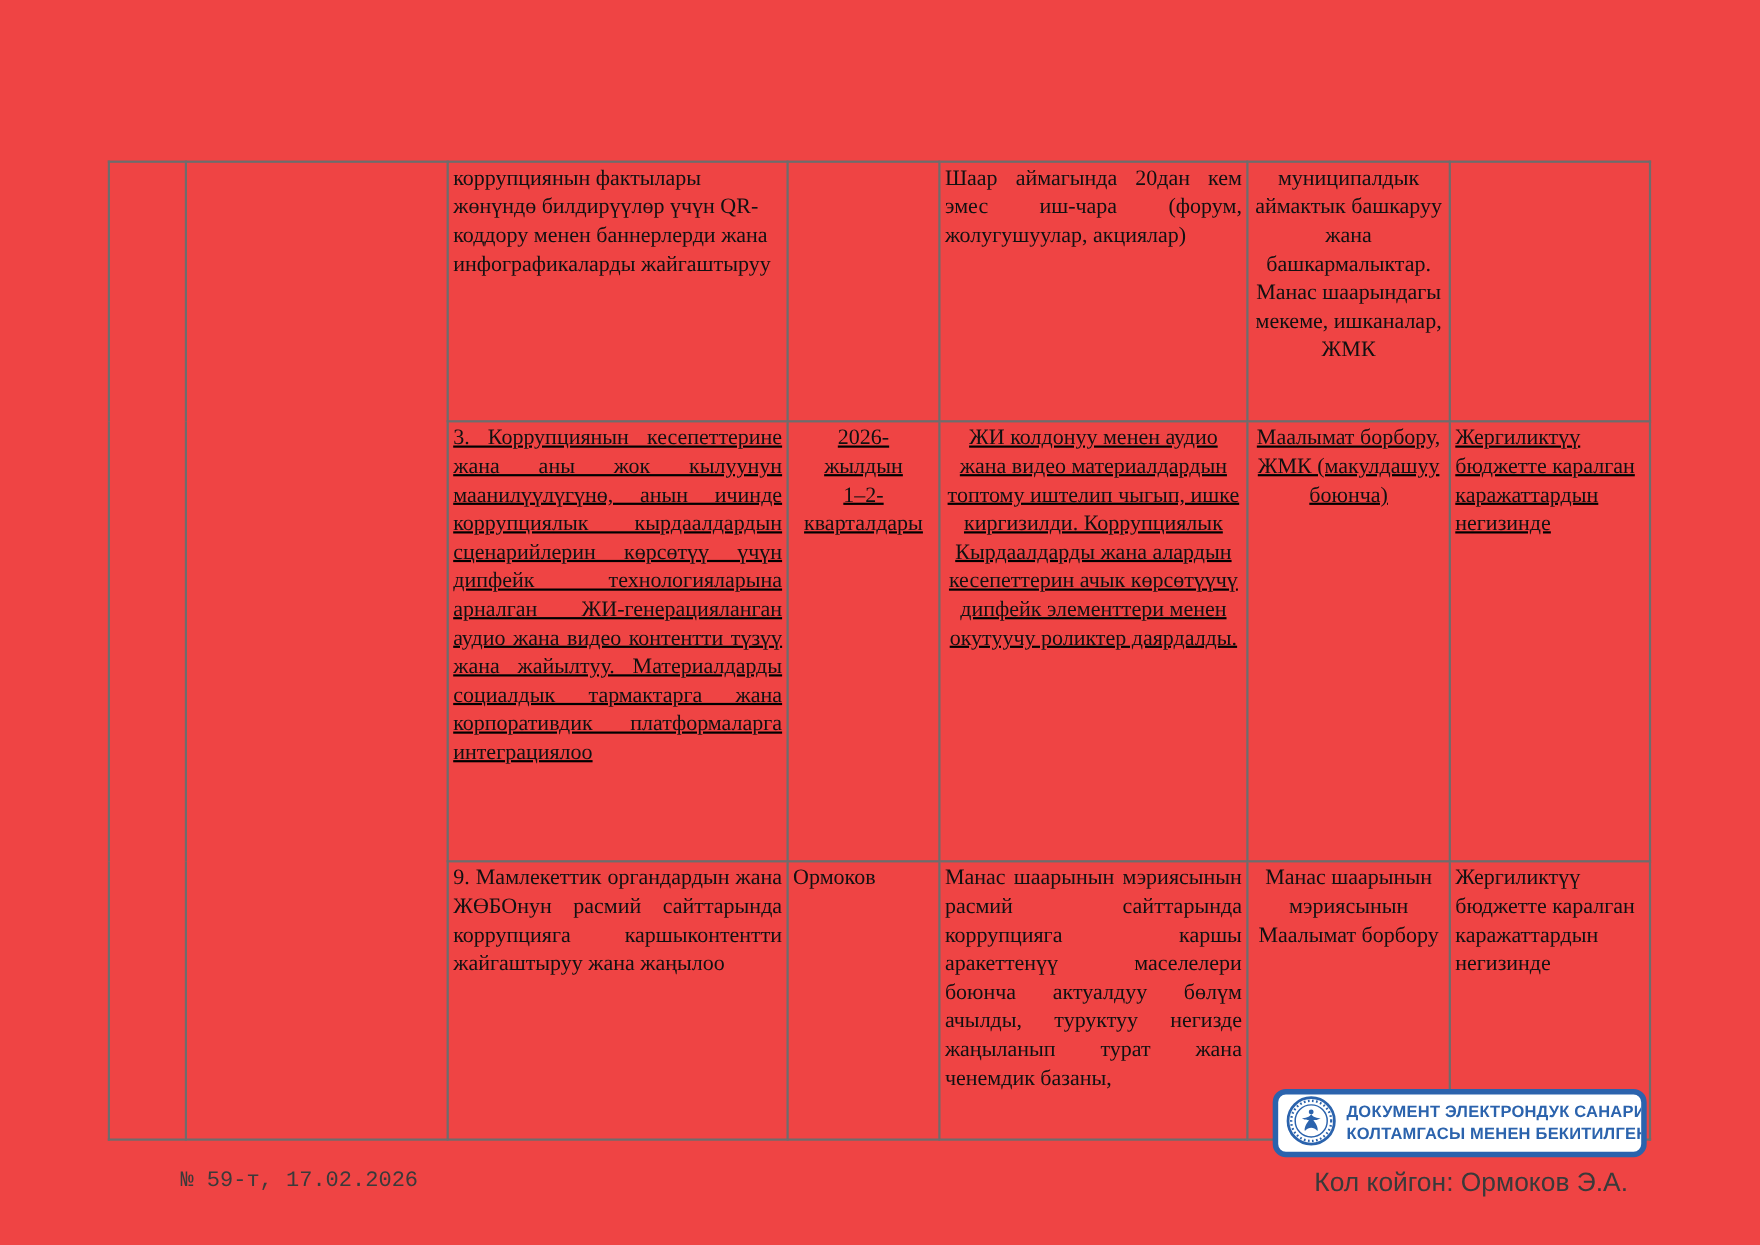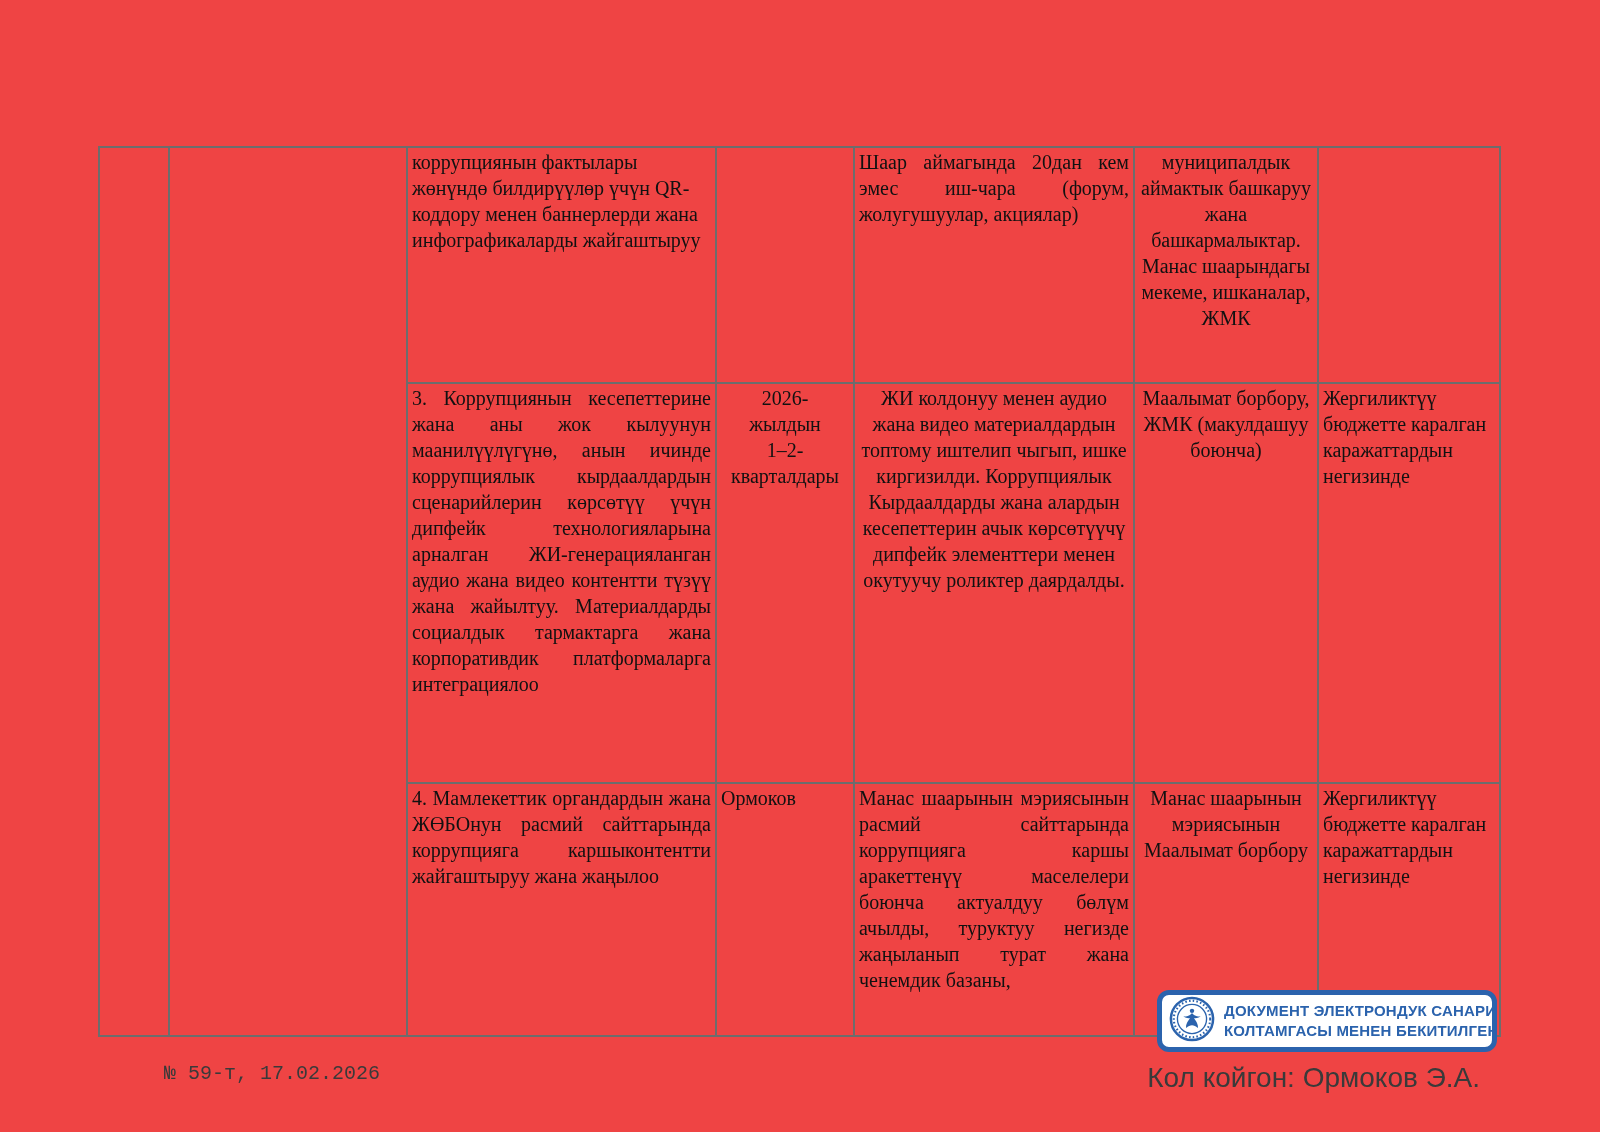--- a/index.html
+++ b/index.html
@@ -19,21 +19,21 @@
   table.doc td {
     border:2px solid #6d6d6d;
     vertical-align:top;
     font-size:20px; line-height:26px;
     color:#111111;
     padding:1px 4px;
     overflow:hidden;
     word-wrap:break-word;
   }
   tr.r1 { height:236px; }
-  tr.r2 { height:400px; }
+  tr.r2 { height:400px;text-decoration:underline; }
   tr.r3 { height:253px; }
 
   td.c-measure   { text-align:left;  padding:1px 3px 1px 5px; }
   td.c-period    { text-align:center; white-space:pre-line; padding:1px 2px; }
   td.c-indicator { text-align:center;  padding:1px 5px 1px 6px; }
   td.c-implementer { text-align:center; padding:1px 7px; }
   td.c-funding   { text-align:left;  padding:1px 4px 1px 7px;margin-left:44px; }
   td.just        { text-align:justify; }
   td.left-top    { text-align:left; white-space:normal; padding-left:5px; }
 
@@ -61,21 +61,21 @@
   .emblem { flex:0 0 auto; }
 
   .footer-left {
     position:absolute; left:164px; top:1062px;
     font-family:Liberation Mono, monospace;
     font-size:20px; color:#3a3a3a;
   }
   .footer-right {
     position:absolute; right:120px; top:1062px;
     font-family:"Liberation Sans", sans-serif;
-    font-size:28px; color:#3a3a3a;
+    font-size:24px; color:#3a3a3a;
   }
 </style>
 </head>
 <body>
 
 <div class="page">
 
   <table class="doc">
     <colgroup>
       <col style="width:70px">
@@ -100,21 +100,21 @@
       <td class="c-measure just">3. Коррупциянын кесепеттерине жана аны жок кылуунун маанилүүлүгүнө, анын ичинде коррупциялык кырдаалдардын сценарийлерин көрсөтүү үчүн дипфейк технологияларына арналган ЖИ-генерацияланган аудио жана видео контентти түзүү жана жайылтуу. Материалдарды социалдык тармактарга жана корпоративдик платформаларга интеграциялоо</td>
       <td class="c-period">2026-
 жылдын
 1–2-
 кварталдары</td>
       <td class="c-indicator">ЖИ колдонуу менен аудио жана видео материалдардын топтому иштелип чыгып, ишке киргизилди. Коррупциялык Кырдаалдарды жана алардын кесепеттерин ачык көрсөтүүчү дипфейк элементтери менен окутуучу роликтер даярдалды.</td>
       <td class="c-implementer">Маалымат борбору, ЖМК (макулдашуу боюнча)</td>
       <td class="c-funding">Жергиликтүү бюджетте каралган каражаттардын негизинде</td>
     </tr>
     <tr class="r3">
-      <td class="c-measure just">4. Мамлекеттик органдардын жана ЖӨБОнун расмий сайттарында коррупцияга каршыконтентти жайгаштыруу жана жаңылоо</td>
+      <td class="c-measure just">9. Мамлекеттик органдардын жана ЖӨБОнун расмий сайттарында коррупцияга каршыконтентти жайгаштыруу жана жаңылоо</td>
       <td class="c-period left-top">Ормоков</td>
       <td class="c-indicator just">Манас шаарынын мэриясынын расмий сайттарында коррупцияга каршы аракеттенүү маселелери боюнча актуалдуу бөлүм ачылды, туруктуу негизде жаңыланып турат жана ченемдик базаны,</td>
       <td class="c-implementer">Манас шаарынын мэриясынын Маалымат борбору</td>
       <td class="c-funding">Жергиликтүү бюджетте каралган каражаттардын негизинде</td>
     </tr>
   </tbody>
     </table>
 
   <div class="stamp">
     <span class="emblem">

